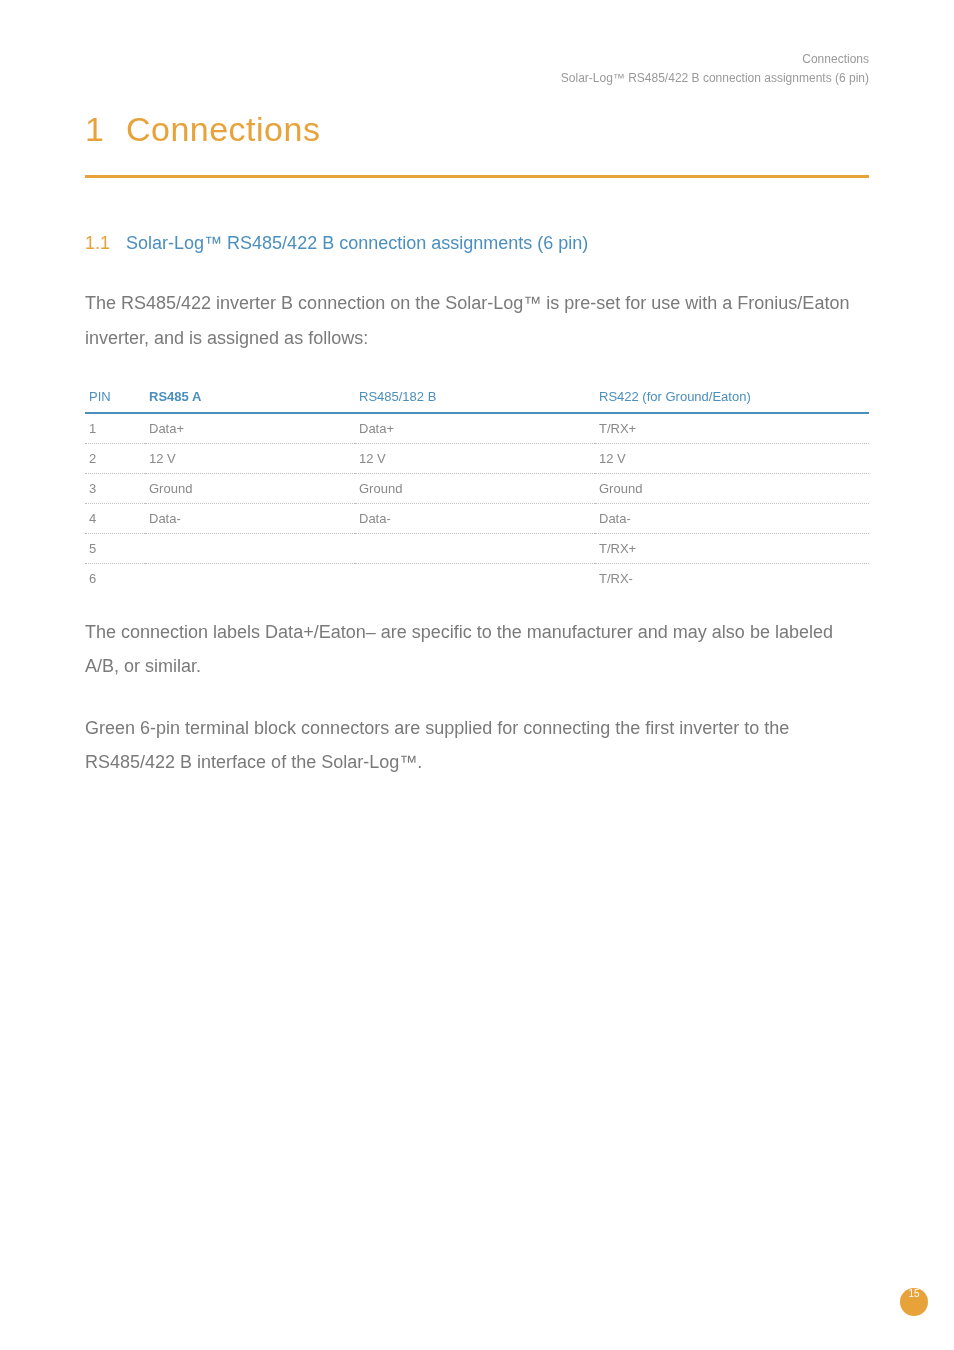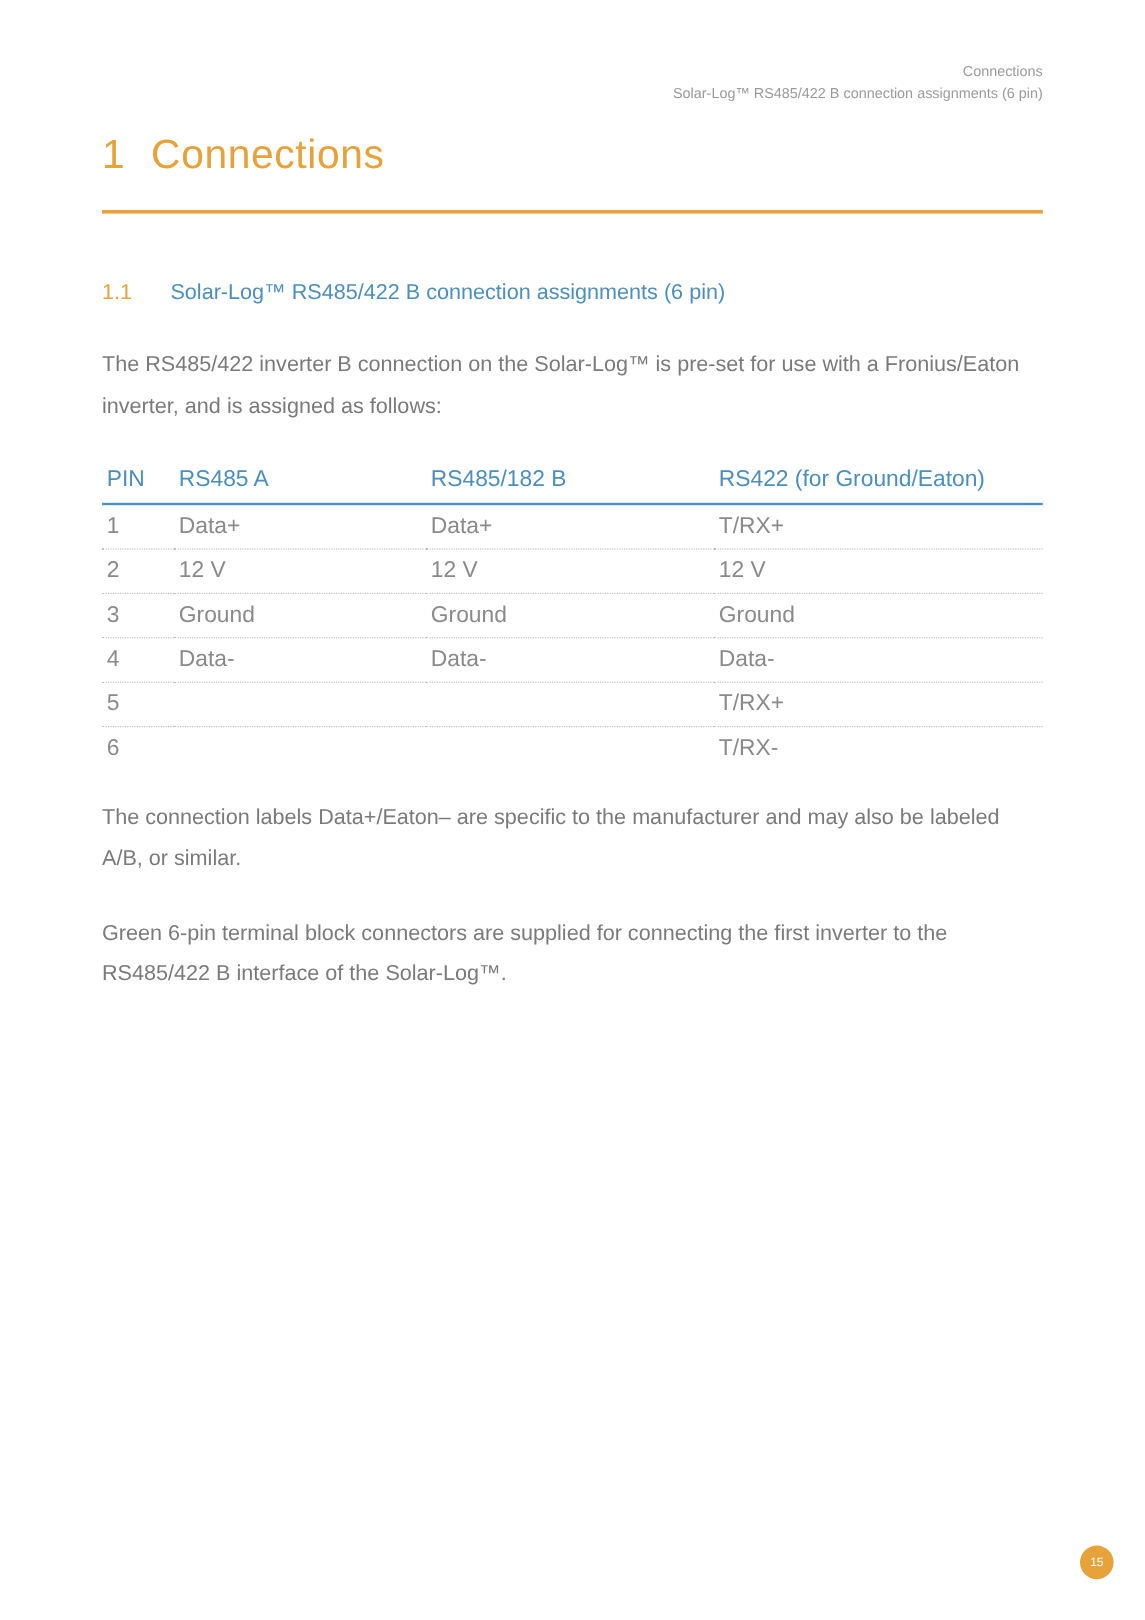--- a/index.html
+++ b/index.html
@@ -36,71 +36,71 @@
     letter-spacing: 0.5px;
   }
   .orange-rule {
     height: 3px;
     background: #e8a23a;
     margin-bottom: 55px;
   }
   .section-head {
     display: flex;
     align-items: baseline;
-    gap: 32px;
+    gap: 16px;
     margin-bottom: 32px;
   }
   .section-num {
     font-size: 18px;
     color: #e8a23a;
   }
   .section-title {
     font-size: 18px;
     color: #4b8fbf;
   }
   .body-text {
     font-size: 18px;
     line-height: 1.9;
     color: #7a7a7a;
     margin-bottom: 28px;
   }
   table {
     width: 100%;
     border-collapse: collapse;
-    font-size: 19px;
+    font-size: 13px;
     margin-bottom: 22px;
   }
   thead th {
     text-align: left;
     font-weight: 400;
     color: #4b8fbf;
     padding: 6px 4px 8px 4px;
     border-bottom: 2px solid #4b8fbf;
   }
   thead th.pin-col { width: 60px; }
-  thead th.col-a { width: 210px; }
+  thead th.col-a { width: 210px; font-weight: bold; }
   thead th.col-b { width: 240px; }
   tbody td {
     padding: 7px 4px;
     color: #8a8a8a;
     border-bottom: 1px dotted #bfbfbf;
   }
   tbody tr:last-child td { border-bottom: none; }
   .page-badge {
     position: absolute;
     right: 26px;
     bottom: 34px;
     width: 28px;
     height: 28px;
     border-radius: 50%;
     background: #e8a23a;
     color: #ffffff;
     font-size: 10px;
     display: flex;
-    align-items: center;
+    align-items: flex-start;
     justify-content: center;
   }
 </style>
 </head>
 <body>
 
 <div class="running-head">
   <div>Connections</div>
   <div>Solar-Log™ RS485/422 B connection assignments (6 pin)</div>
 </div>

